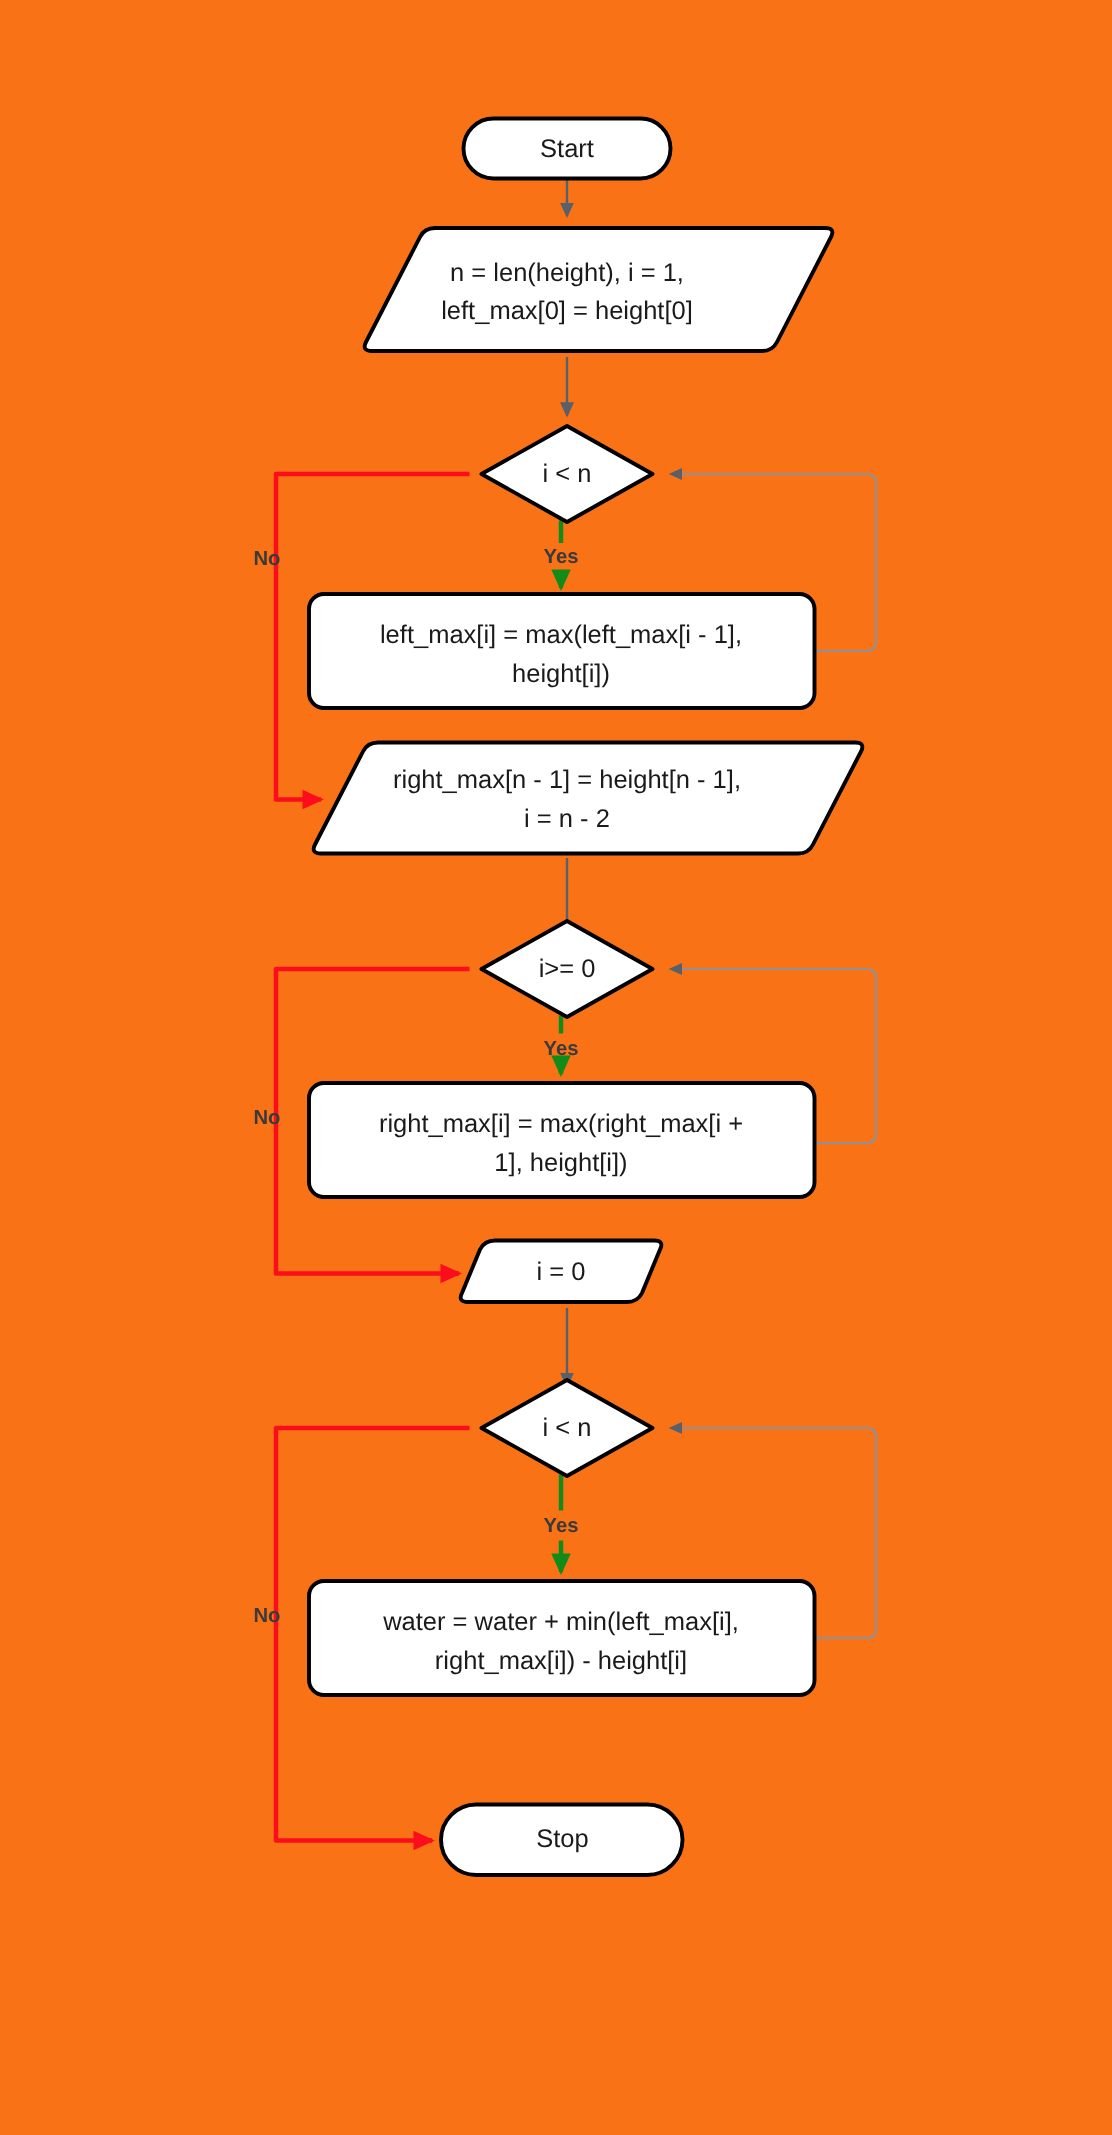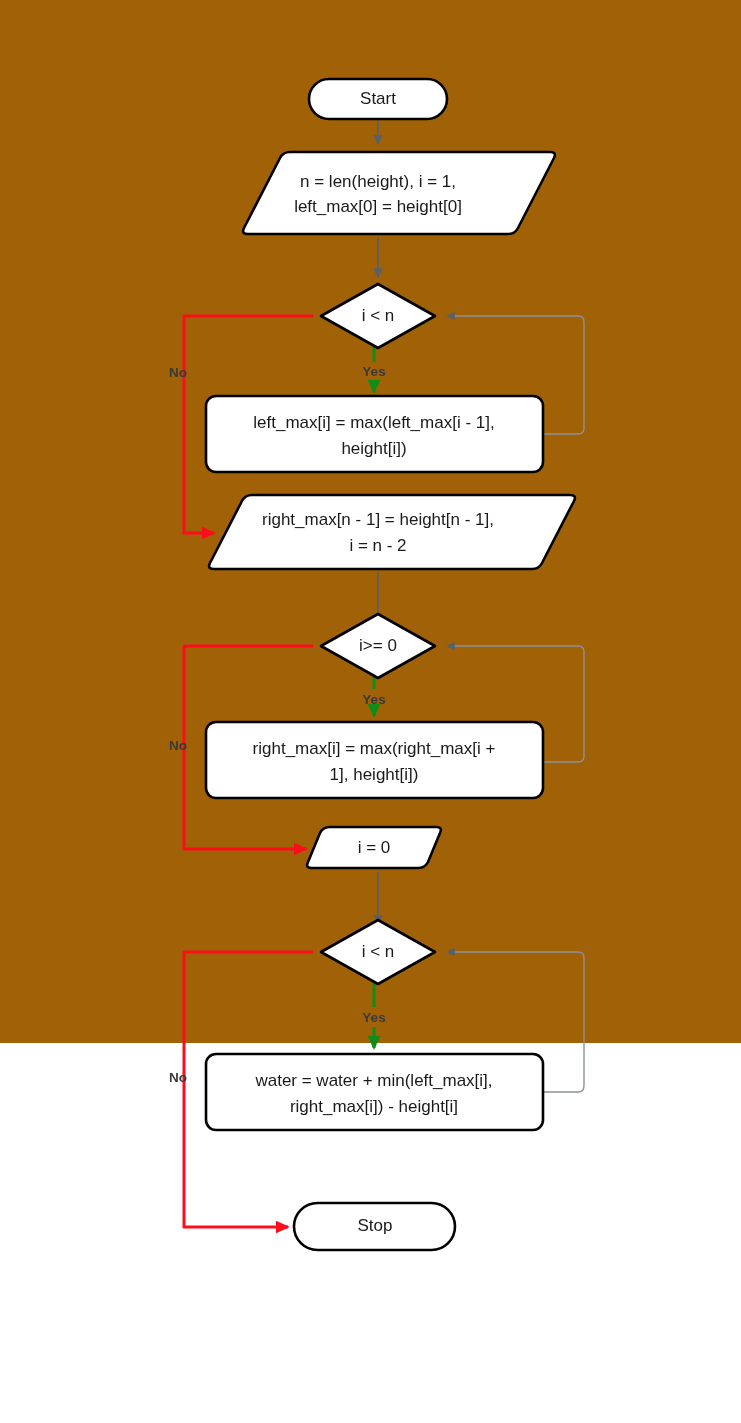--- a/index.html
+++ b/index.html
@@ -9,22 +9,22 @@
   }
   body {
     width: 741px;
     height: 1423px;
     font-family: "Liberation Sans", sans-serif;
     overflow: hidden;
   }
   #flowchart-root {
     position: relative;
     width: 741px;
-    height: 1043px;
-    background: #a16207;
+    height: 1423px;
+    background: #f97316;
   }
   svg#flow-svg {
     display: block;
     width: 741px;
     height: 1423px;
   }
   .node-shape {
     fill: #ffffff;
     stroke: #000000;
     stroke-width: 2.6;

